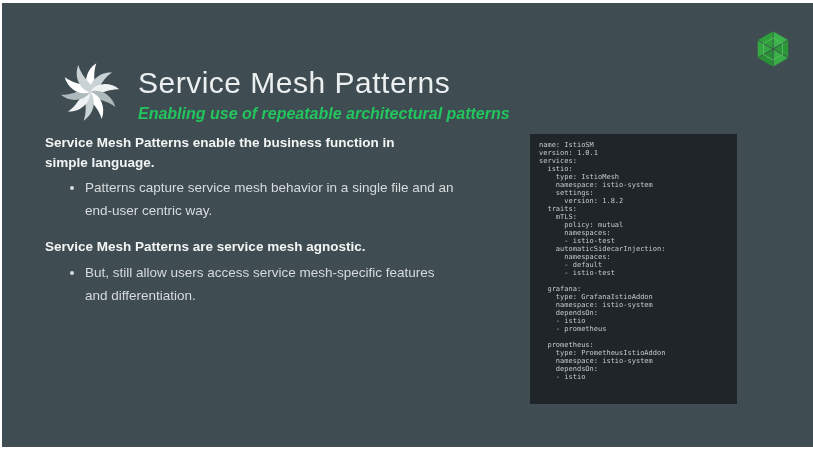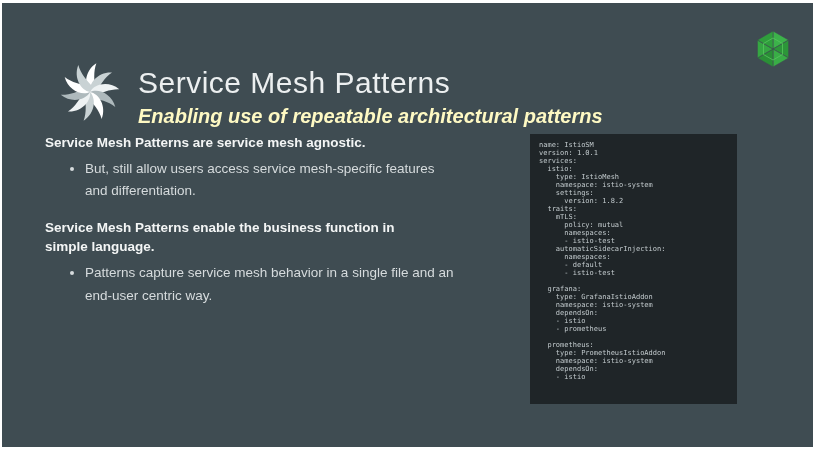--- a/index.html
+++ b/index.html
@@ -22,24 +22,24 @@
   .title {
     margin: 0;
     font-size: 30px;
     font-weight: 400;
     color: #eceff0;
     letter-spacing: 0.5px;
     line-height: 1.1;
   }
   .subtitle {
     margin-top: 6px;
-    font-size: 20px;
+    font-size: 16px;
     font-style: italic;
     font-weight: 700;
-    color: #fef9c3;
+    color: #22c55e;
   }
   .brand-icon { position: absolute; top: 26px; right: 20px; width: 40px; height: 40px; }
 
   
   .content { position: absolute; left: 43px; top: 130px; width: 445px; }
   .section h2 {
     margin: 0;
     font-size: 13.5px;
     font-weight: 700;
     color: #f3f5f5;
@@ -113,29 +113,29 @@
       <polygon points="20,20 35.6,29 20,38" fill="#39ad46"></polygon>
       <polygon points="20,20 20,38 4.4,29" fill="#2a8f36"></polygon>
       <polygon points="20,20 4.4,29 4.4,11" fill="#35a642"></polygon>
       <polygon points="20,20 4.4,11 20,2" fill="#2f9e3c"></polygon>
       <polygon points="20,9 29.5,14.5 29.5,25.5 20,31 10.5,25.5 10.5,14.5" fill="none" stroke="#57c55e" stroke-width="0.8"></polygon>
     </g>
   </svg>
 
   <main class="content">
     <section class="section">
+      <h2>Service Mesh Patterns enable the business function in simple language.</h2>
+      <ul>
+        <li>Patterns capture service mesh behavior in a single file and an end-user centric way.</li>
+      </ul>
+    </section>
+    <section class="section">
       <h2>Service Mesh Patterns are service mesh agnostic.</h2>
       <ul>
         <li>But, still allow users access service mesh-specific features and differentiation.</li>
-      </ul>
-    </section>
-    <section class="section">
-      <h2>Service Mesh Patterns enable the business function in simple language.</h2>
-      <ul>
-        <li>Patterns capture service mesh behavior in a single file and an end-user centric way.</li>
       </ul>
     </section>
   </main>
 
   <pre class="code-panel"><code>name: IstioSM
 version: 1.0.1
 services:
   istio:
     type: IstioMesh
     namespace: istio-system

